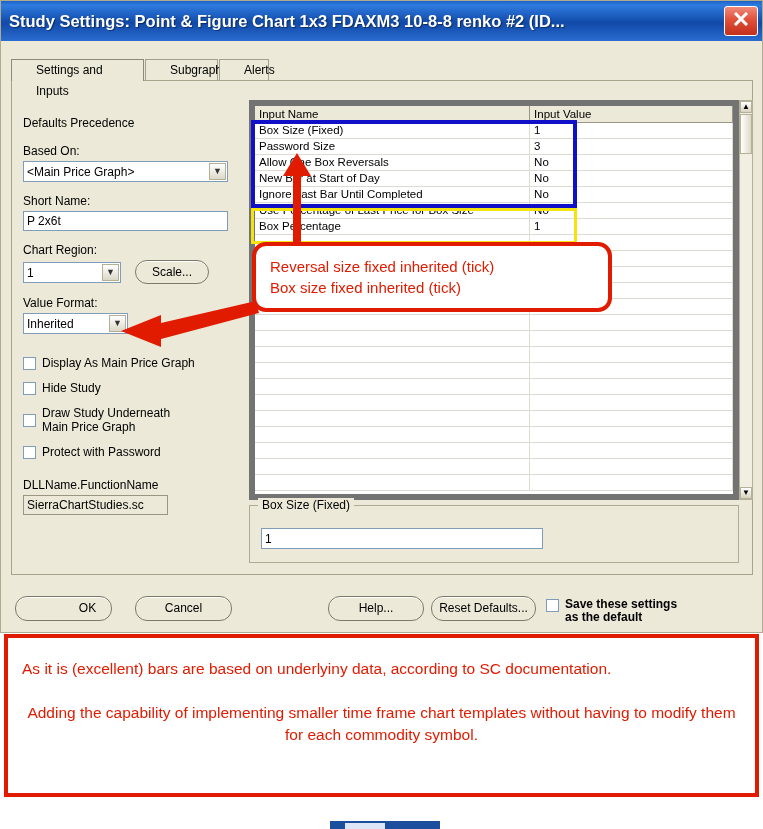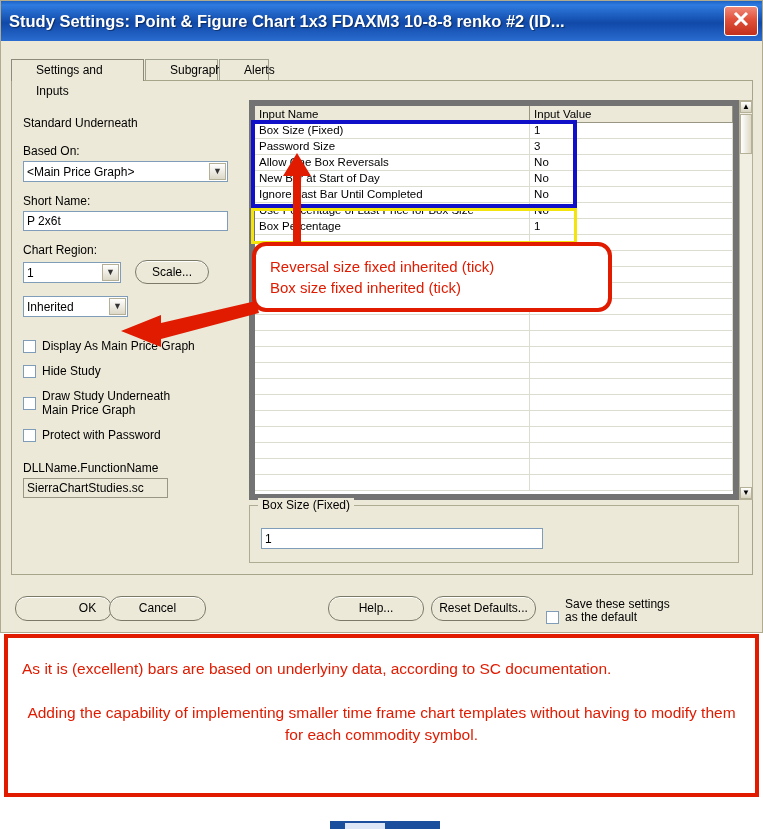--- a/index.html
+++ b/index.html
@@ -310,28 +310,29 @@
 
   
   #footer {
     position: absolute;
     left: 0;
     top: 585px;
     width: 763px;
     height: 46px;
   }
   #ok-btn { position: absolute; left: 14px; top: 10px; width: 97px; height: 25px; }
-  #cancel-btn { position: absolute; left: 108px; top: 10px; width: 97px; height: 25px; }
+  #cancel-btn { position: absolute; left: 134px; top: 10px; width: 97px; height: 25px; }
   #help-btn { position: absolute; left: 327px; top: 10px; width: 96px; height: 25px; }
   #reset-btn { position: absolute; left: 430px; top: 10px; width: 105px; height: 25px; }
   #savechk {
     position: absolute;
     left: 545px; top: 12px;
     display: flex;
-    align-items: flex-end;
+    align-items: flex-start;
+    font-weight: bold;
   }
   #savechk .chk-label { line-height: 13px; }
 
   
   .anno-rect {
     position: absolute;
     box-sizing: border-box;
     pointer-events: none;
   }
   #blue-rect {
@@ -428,21 +429,21 @@
 
   <div id="tabstrip">
     <div class="tab selected" style="left:0px; width:133px;">Settings and Inputs</div>
     <div class="tab" style="left:134px; width:73px;">Subgraphs</div>
     <div class="tab" style="left:208px; width:48px;">Alerts</div>
   </div>
 
   <div id="panel"></div>
 
   <div id="leftcol">
-    <div class="section-title">Standard Underneath</div>
+    <div class="section-title">Defaults Precedence</div>
 
     <div class="lbl">Based On:</div>
     <div class="combo">
       <span>&lt;Main Price Graph&gt;</span>
       <span class="arrow">▼</span>
     </div>
 
     <div class="gap"></div>
     <div class="lbl">Short Name:</div>
     <input class="txtbox" value="P 2x6t" style="">
@@ -451,20 +452,21 @@
     <div class="lbl">Chart Region:</div>
     <div style="display:flex; align-items:center;">
       <div class="combo small">
         <span>1</span>
         <span class="arrow">▼</span>
       </div>
       <div class="btn" style="width:74px;height:24px;line-height:22px;margin-left:14px;">Scale...</div>
     </div>
 
     <div class="gap"></div>
+    <div class="lbl">Value Format:</div>
     <div class="combo mid">
       <span>Inherited</span>
       <span class="arrow">▼</span>
     </div>
 
     <div style="height:22px;"></div>
 
     <div class="chk-row">
       <div class="chkbox"></div>
       <div class="chk-label">Display As Main Price Graph</div>

